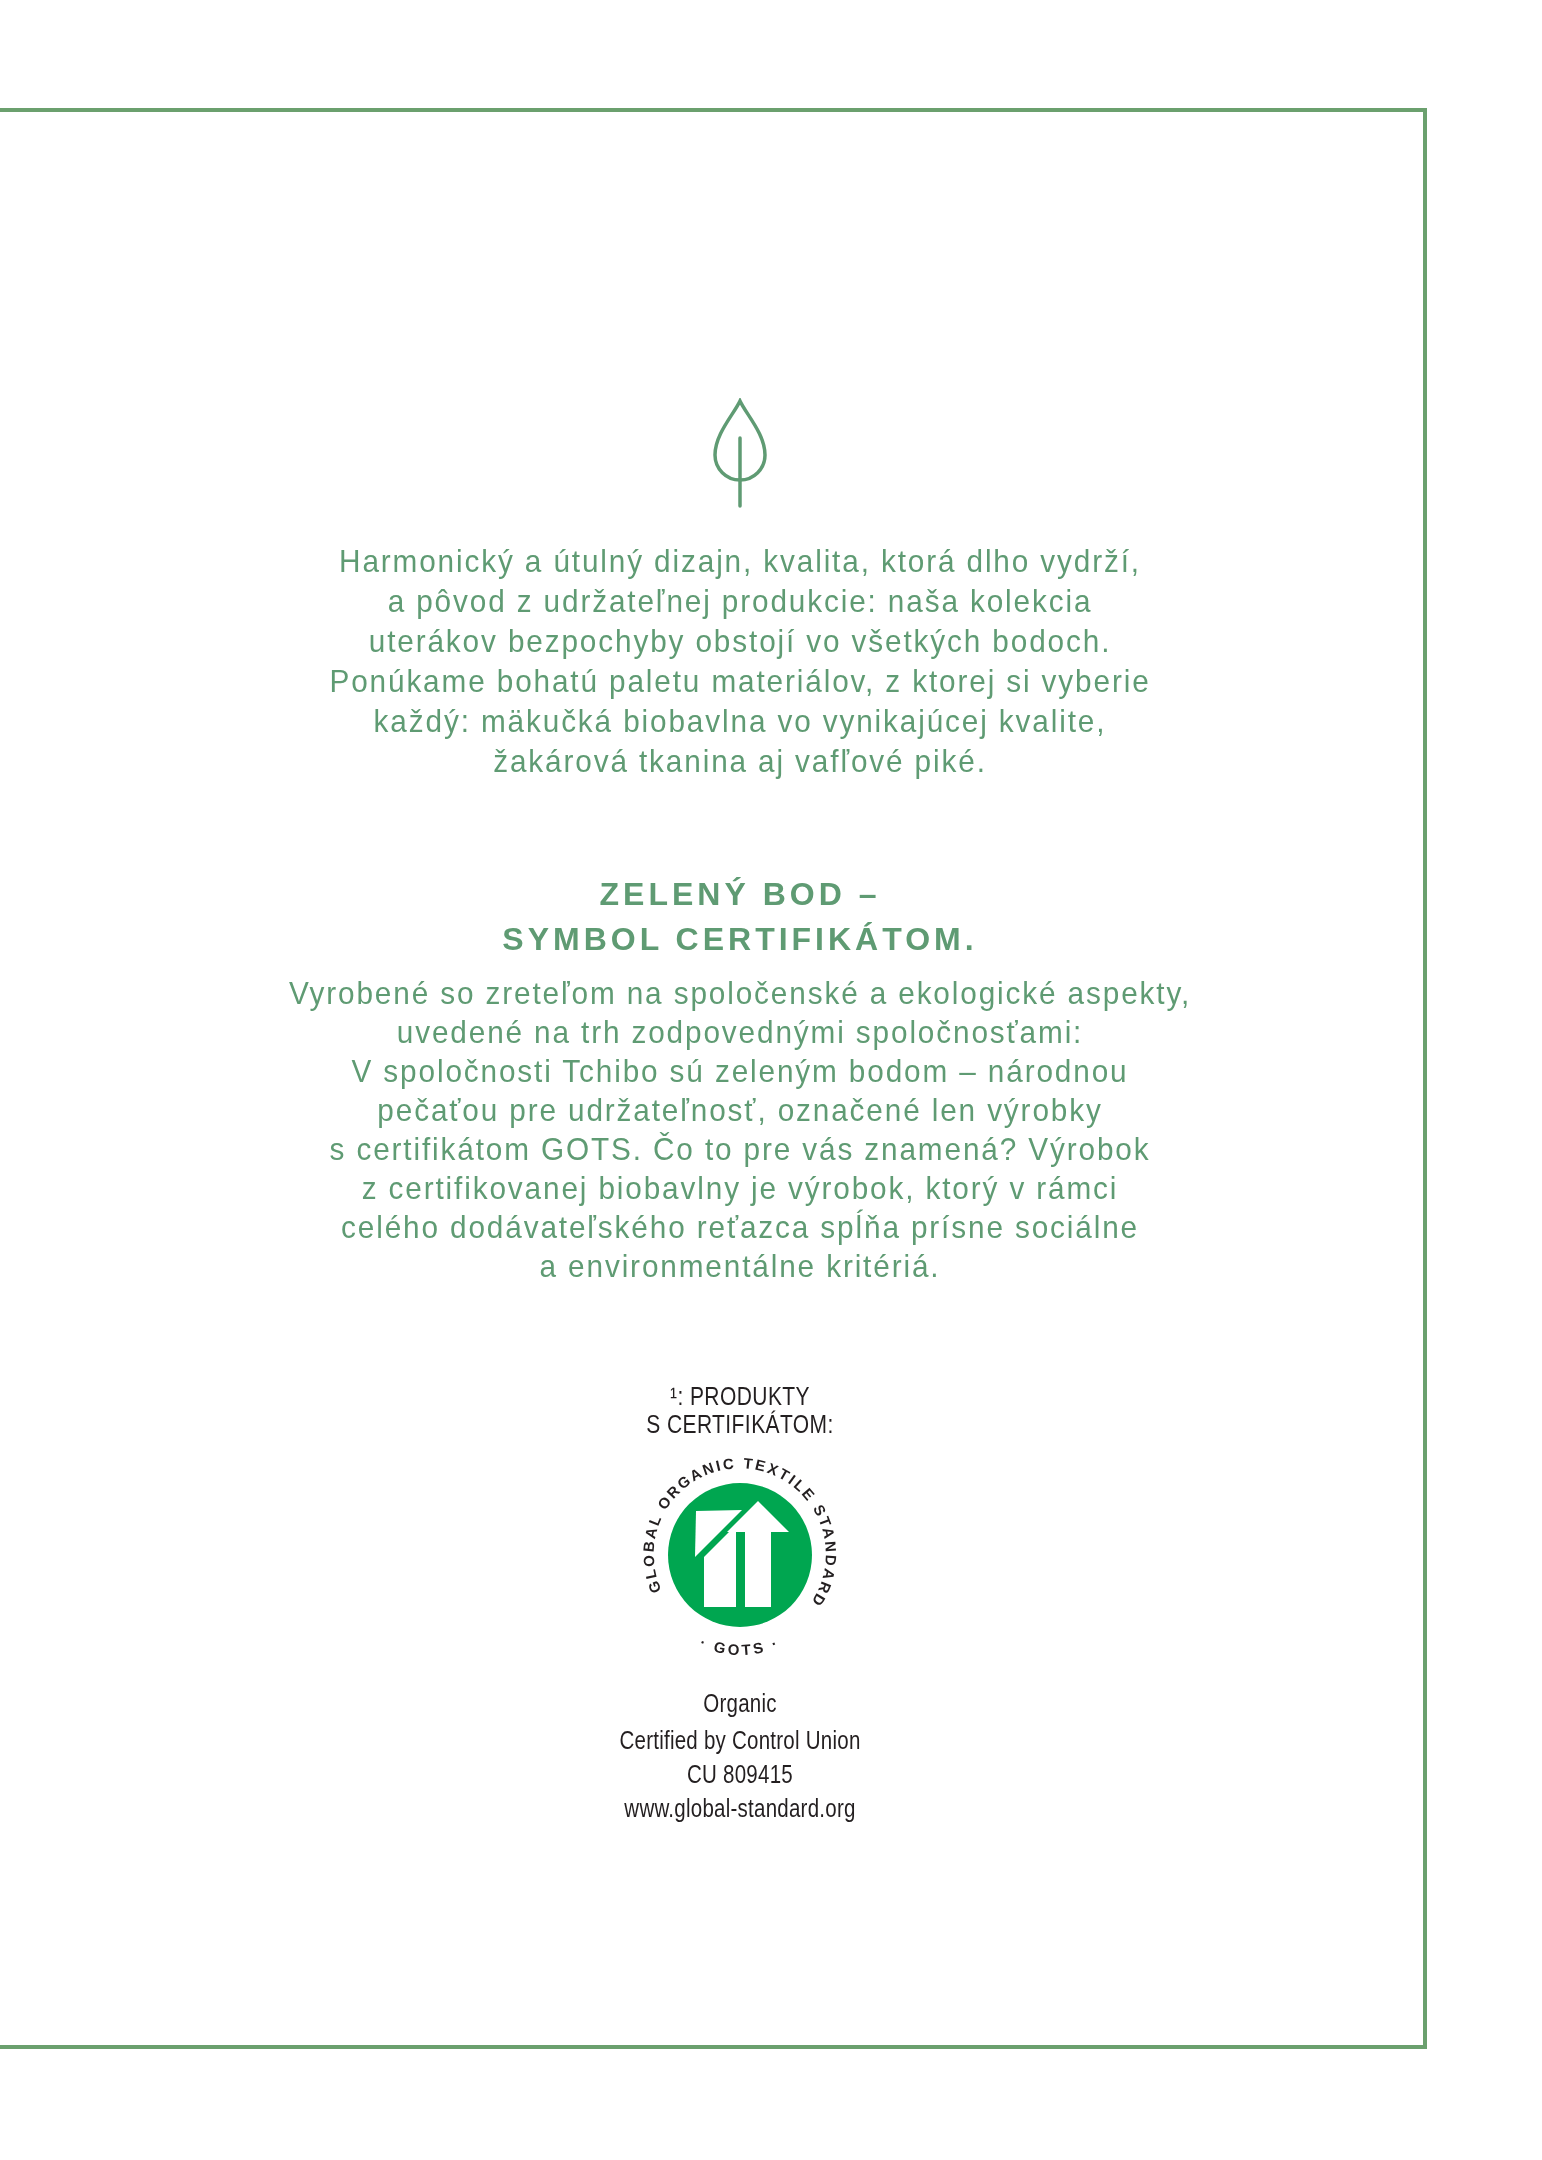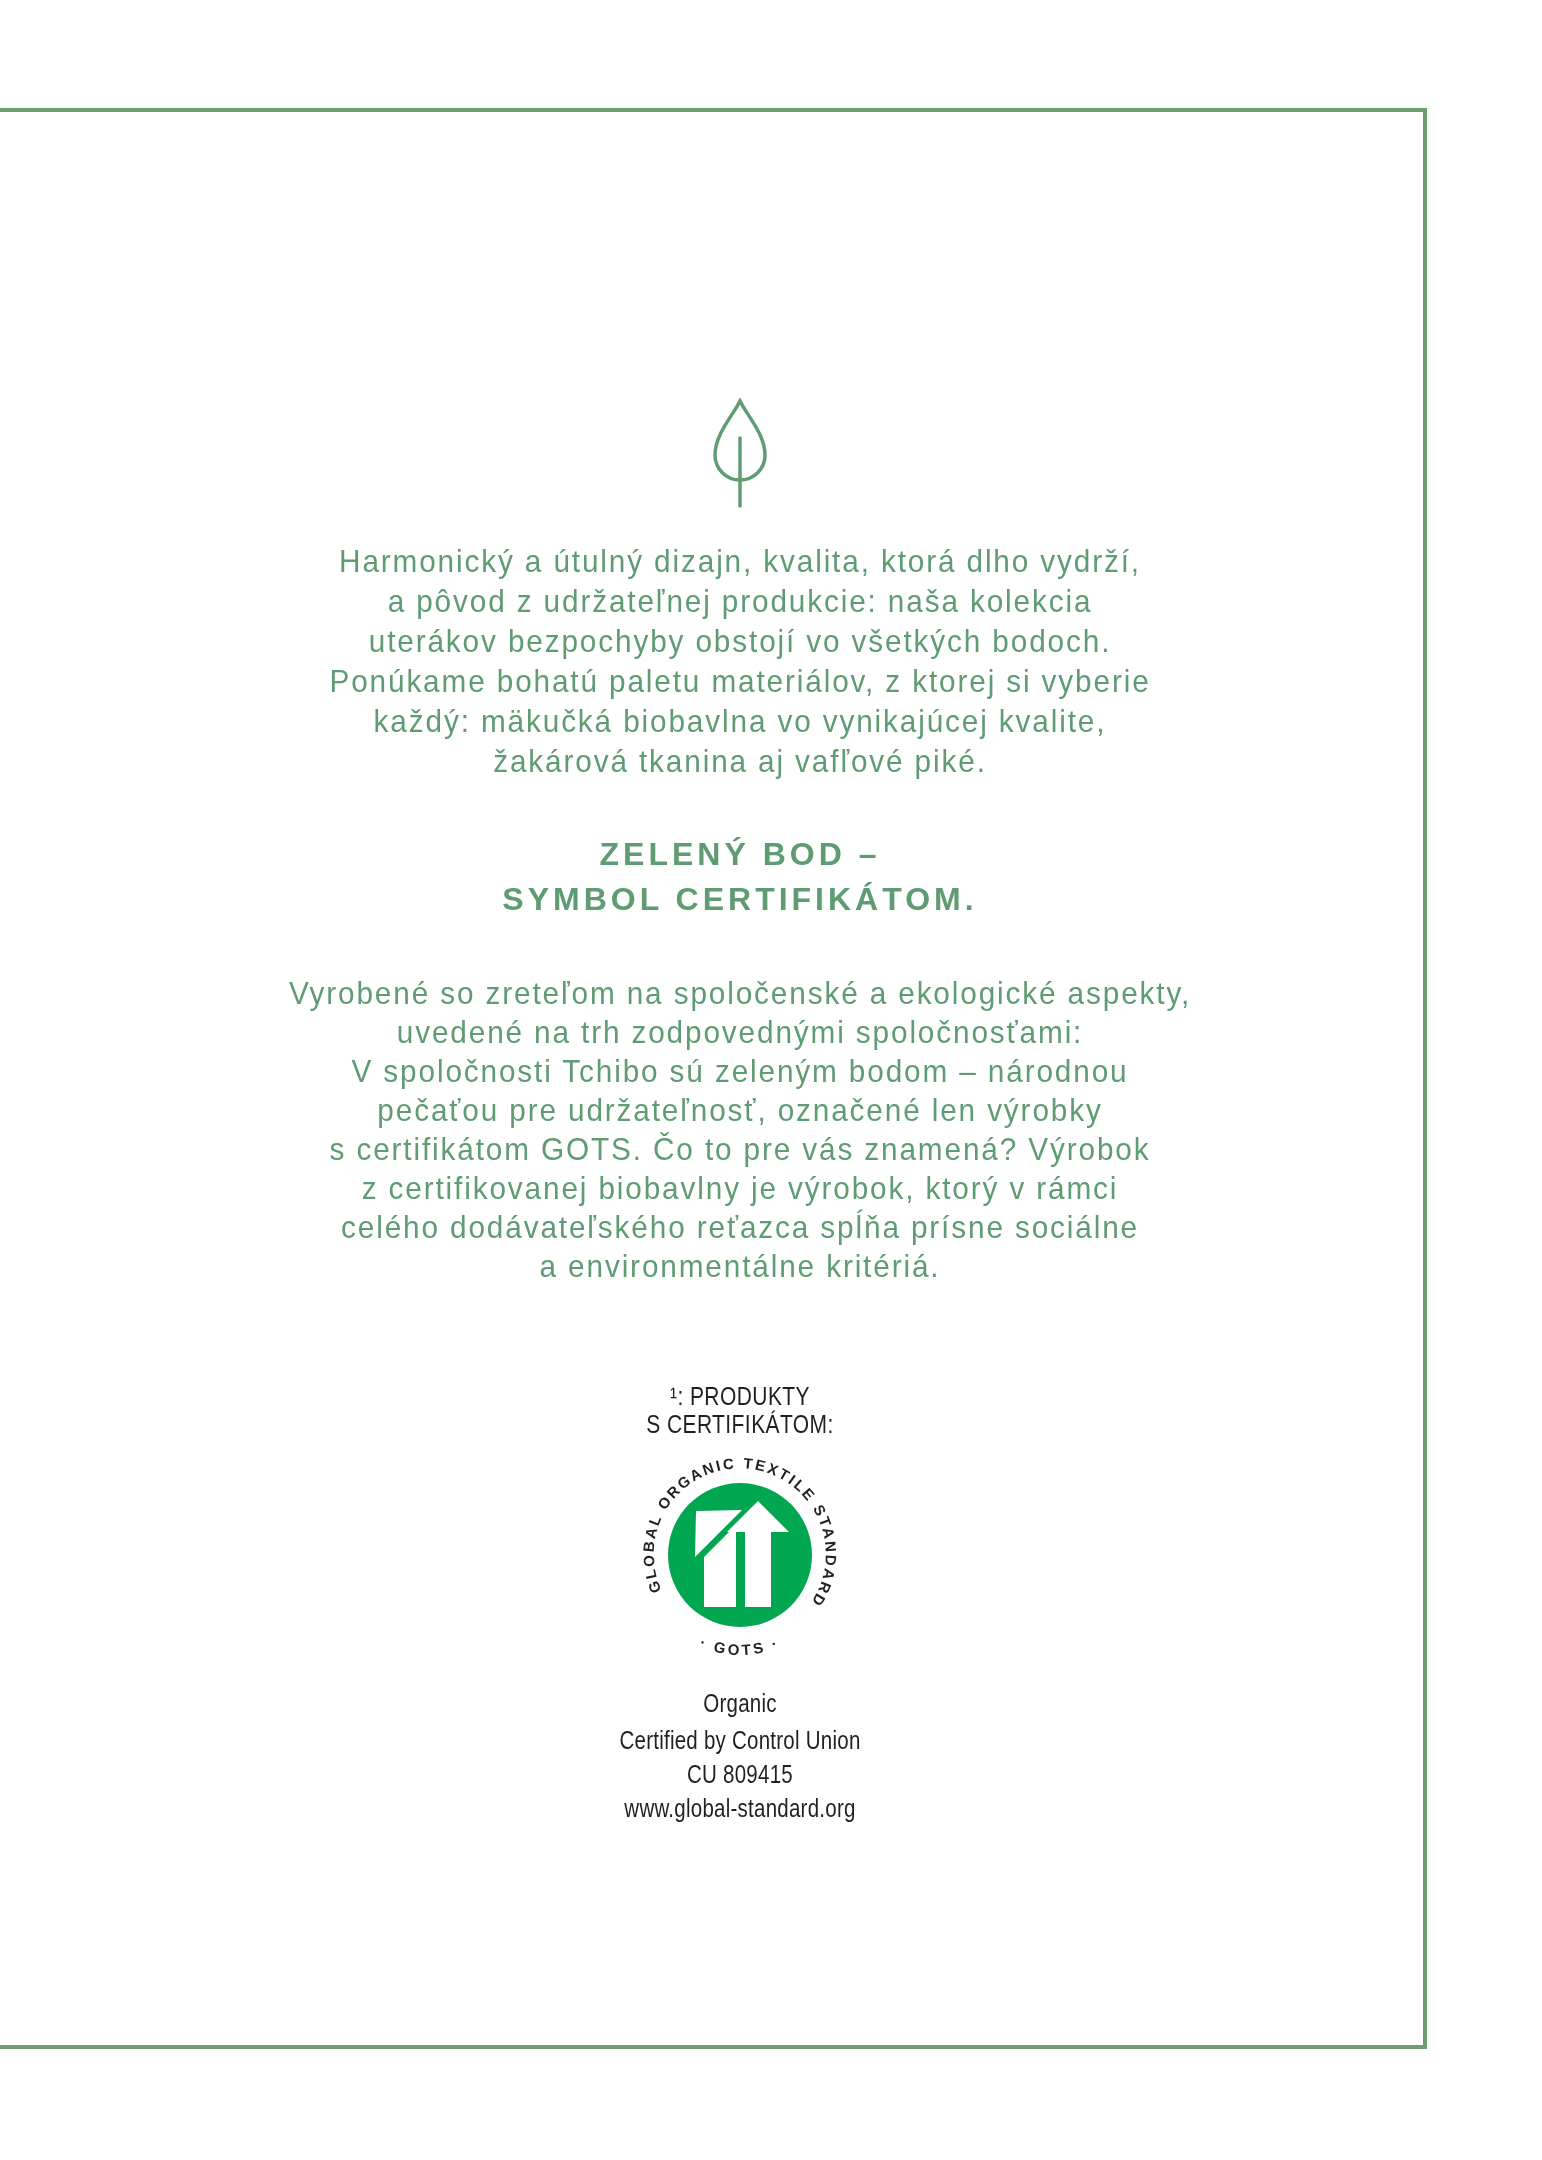--- a/index.html
+++ b/index.html
@@ -27,21 +27,21 @@
   .centerblock{position:absolute;left:0;width:1480px;text-align:center;}
 
   .green-par{
     color:var(--text-green);
     font-size:32px;
     letter-spacing:2px;
     transform:scaleX(0.93);
   }
   .intro{top:541px;line-height:40px;}
   .heading{
-    top:832px;line-height:45px;margin:0;
+    top:872px;line-height:45px;margin:0;
     color:var(--text-green);
     font-size:32px;font-weight:bold;letter-spacing:4px;
   }
   .bodypar{top:974px;line-height:39px;}
 
   .footnote{
     top:1382px;line-height:28px;
     color:var(--ink);
     font-size:25px;letter-spacing:0.5px;
     transform:scaleX(0.84);

